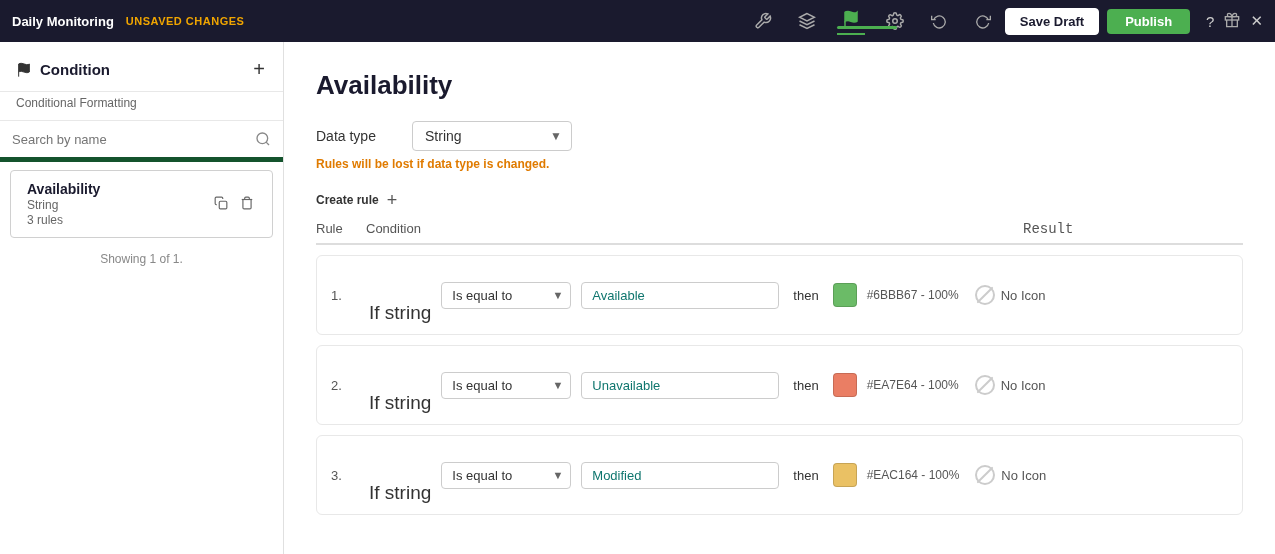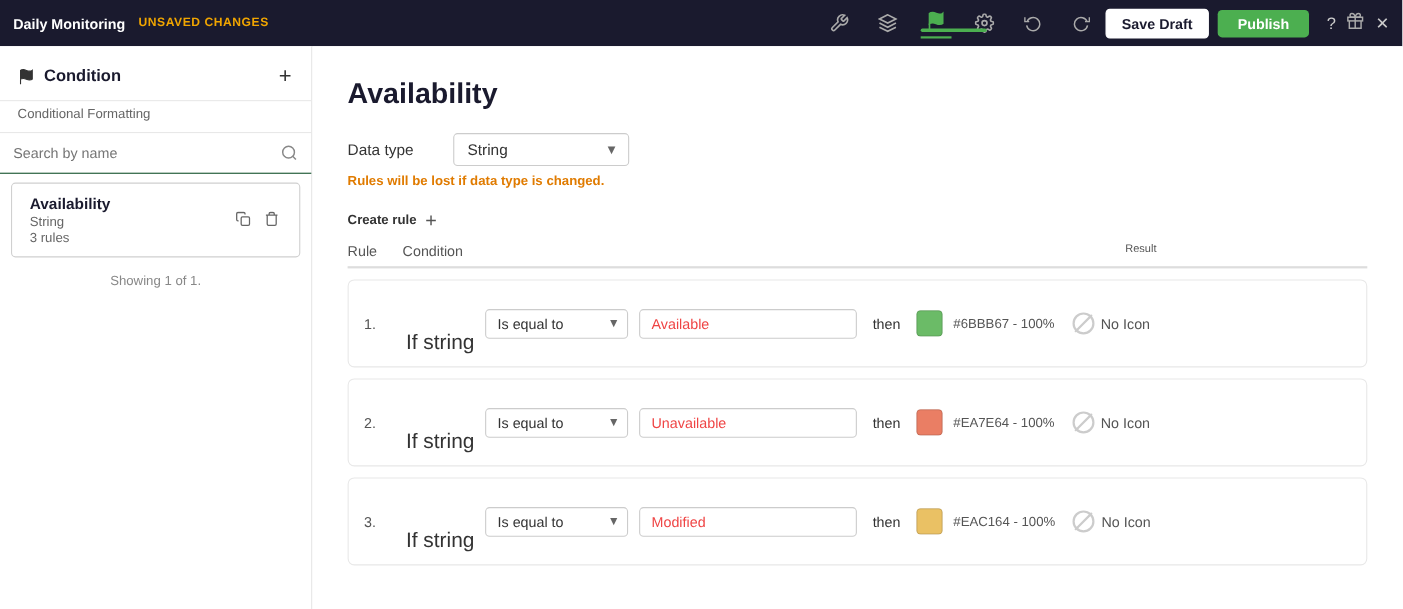--- a/index.html
+++ b/index.html
@@ -121,21 +121,21 @@
     .sidebar-subtitle {
       font-size: 12px;
       color: #666;
       padding: 4px 16px 10px;
       border-bottom: 1px solid #e8e8e8;
     }
     .search-wrap {
       display: flex;
       align-items: center;
       padding: 10px 12px;
-      border-bottom: 1px solid #14532d;
+      border-bottom: 5px solid #14532d;
       gap: 8px;
     }
     .search-input {
       flex: 1;
       border: none;
       outline: none;
       font-size: 13px;
       color: #333;
       background: transparent;
     }
@@ -265,21 +265,21 @@
 
     
     .rule-table-header {
       display: flex;
       border-bottom: 2px solid #ddd;
       padding-bottom: 6px;
       margin-bottom: 10px;
     }
     .col-rule { width: 50px; color: #555; font-size: 13px; font-weight: 500; }
     .col-condition { flex: 1; color: #555; font-size: 13px; font-weight: 500; }
-    .col-result { width: 220px; color: #555; font-size: 10px; font-weight: 500; text-align: left; }
+    .col-result { width: 220px; color: #555; font-size: 14px; font-weight: 500; text-align: left; font-family: Liberation Mono, monospace; }
 
     
     .rule-row {
       display: flex;
       align-items: center;
       background: #fff;
       border: 1px solid #e8e8e8;
       border-radius: 6px;
       padding: 10px 14px;
       margin-bottom: 10px;
@@ -318,21 +318,21 @@
       transform: translateY(-50%);
       color: #666;
       pointer-events: none;
       font-size: 11px;
     }
     .rule-value-input {
       border: 1px solid #ccc;
       border-radius: 4px;
       padding: 5px 10px;
       font-size: 13px;
-      color: #ef4444;
+      color: #0f766e;
       min-width: 130px;
     }
     .then-label {
       font-size: 13px;
       color: #333;
       margin: 0 4px;
     }
     .color-swatch {
       width: 24px;
       height: 24px;

